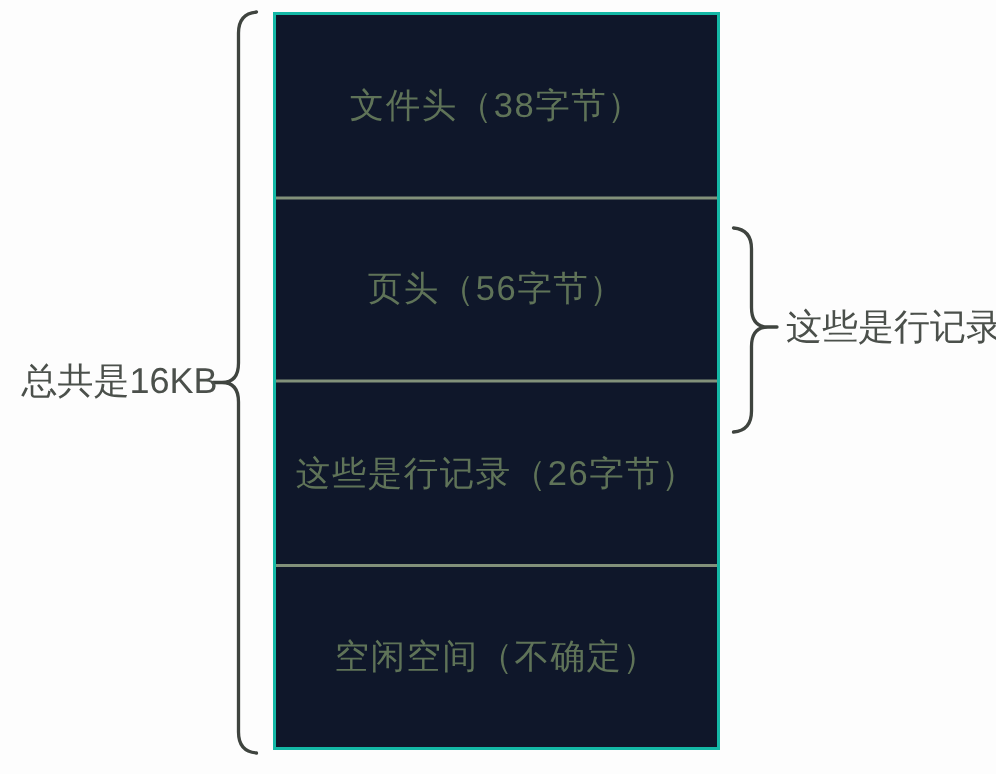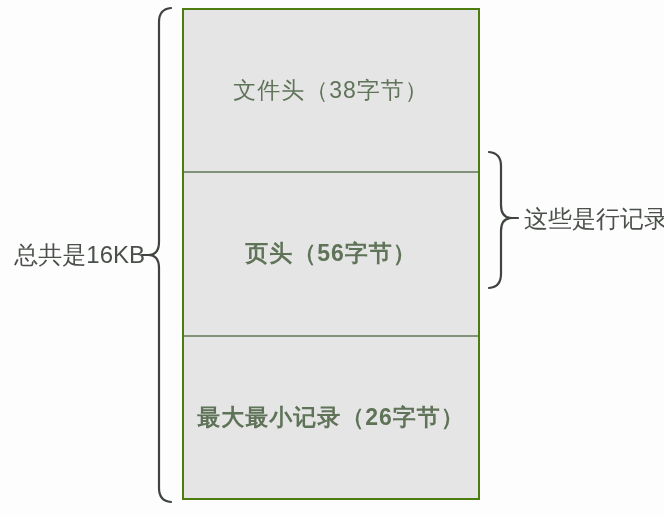--- a/index.html
+++ b/index.html
@@ -15,34 +15,33 @@
     overflow: hidden;
     font-family: "Liberation Sans", sans-serif;
   }
   .stack {
     position: absolute;
     left: 182px;
     top: 8px;
     width: 298px;
     height: 492px;
     box-sizing: border-box;
-    border: 2px solid #4d7c0f;
-    background: #e5e5e5;
+    border: 2px solid #14b8a6;
+    background: #0f172a;
     display: flex;
     flex-direction: column;
   }
   .box-row {
     flex: 1 1 0;
     display: flex;
     align-items: center;
     justify-content: center;
   }
   .box-row + .box-row {
     border-top: 2px solid #82917a;
-    font-weight: bold;
   }
   .box-label {
     font-size: 23px;
     color: #5f7358;
     letter-spacing: 1px;
     white-space: nowrap;
   }
   .side-label {
     position: absolute;
     white-space: nowrap;
@@ -88,19 +87,22 @@
   <div class="side-label left-side-label">总共是16KB</div>
 
   <div class="stack">
     <div class="box-row">
       <span class="box-label">文件头（38字节）</span>
     </div>
     <div class="box-row">
       <span class="box-label">页头（56字节）</span>
     </div>
     <div class="box-row">
-      <span class="box-label">最大最小记录（26字节）</span>
+      <span class="box-label">这些是行记录（26字节）</span>
+    </div>
+    <div class="box-row">
+      <span class="box-label">空闲空间（不确定）</span>
     </div>
   </div>
 
   <div class="side-label right-side-label">这些是行记录</div>
 
 </div>
 
 </body></html>

